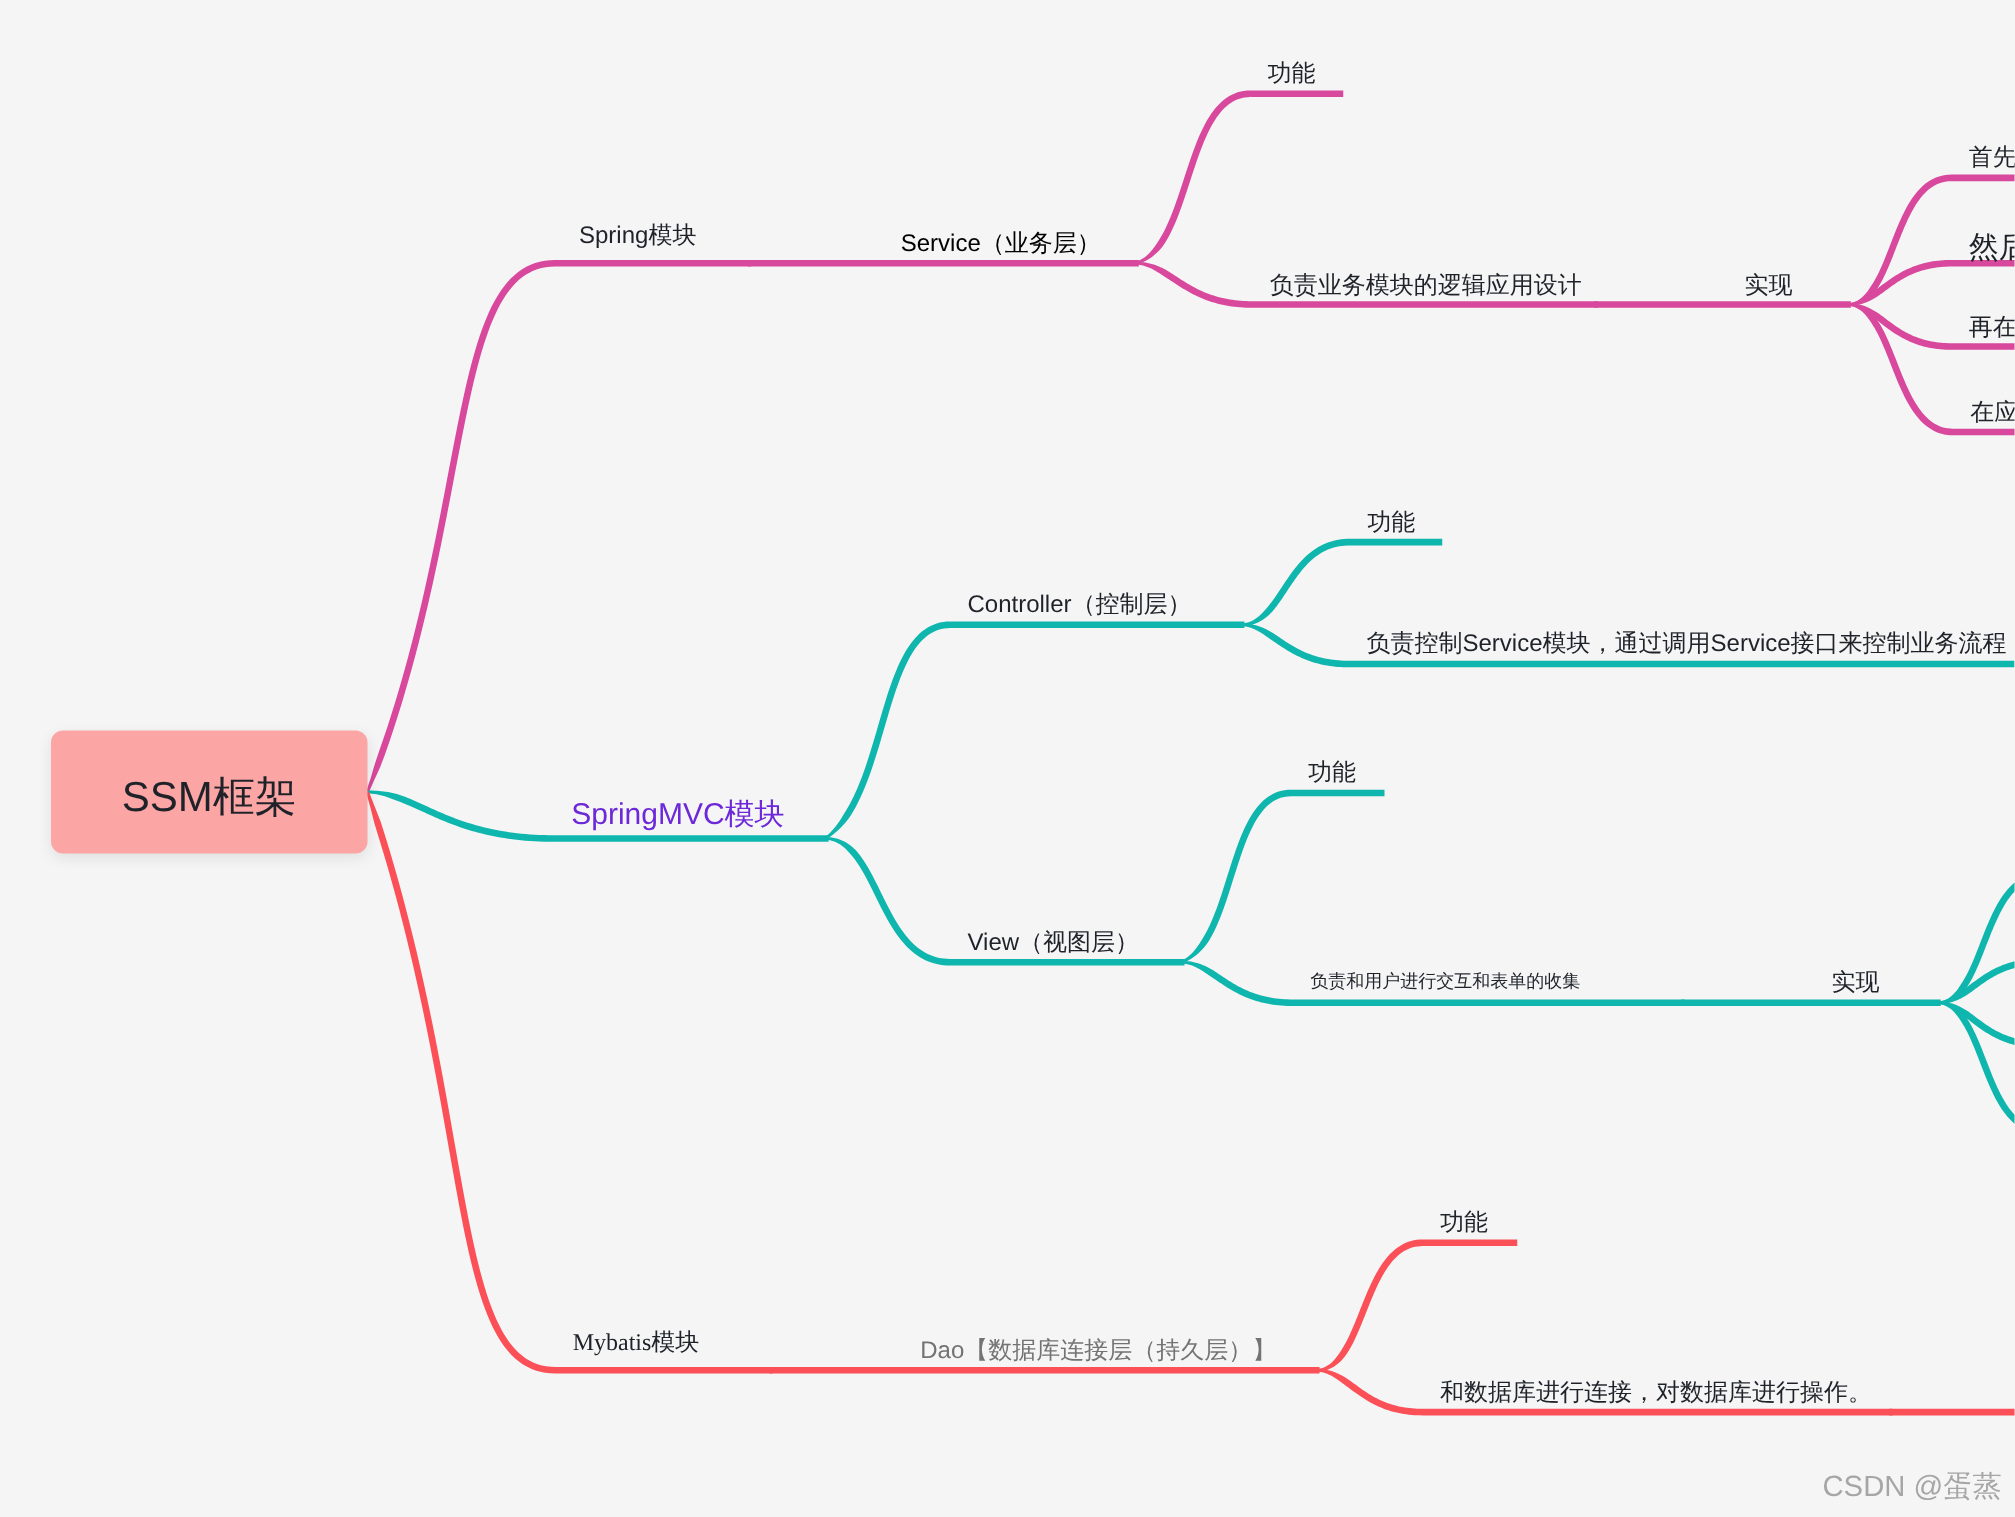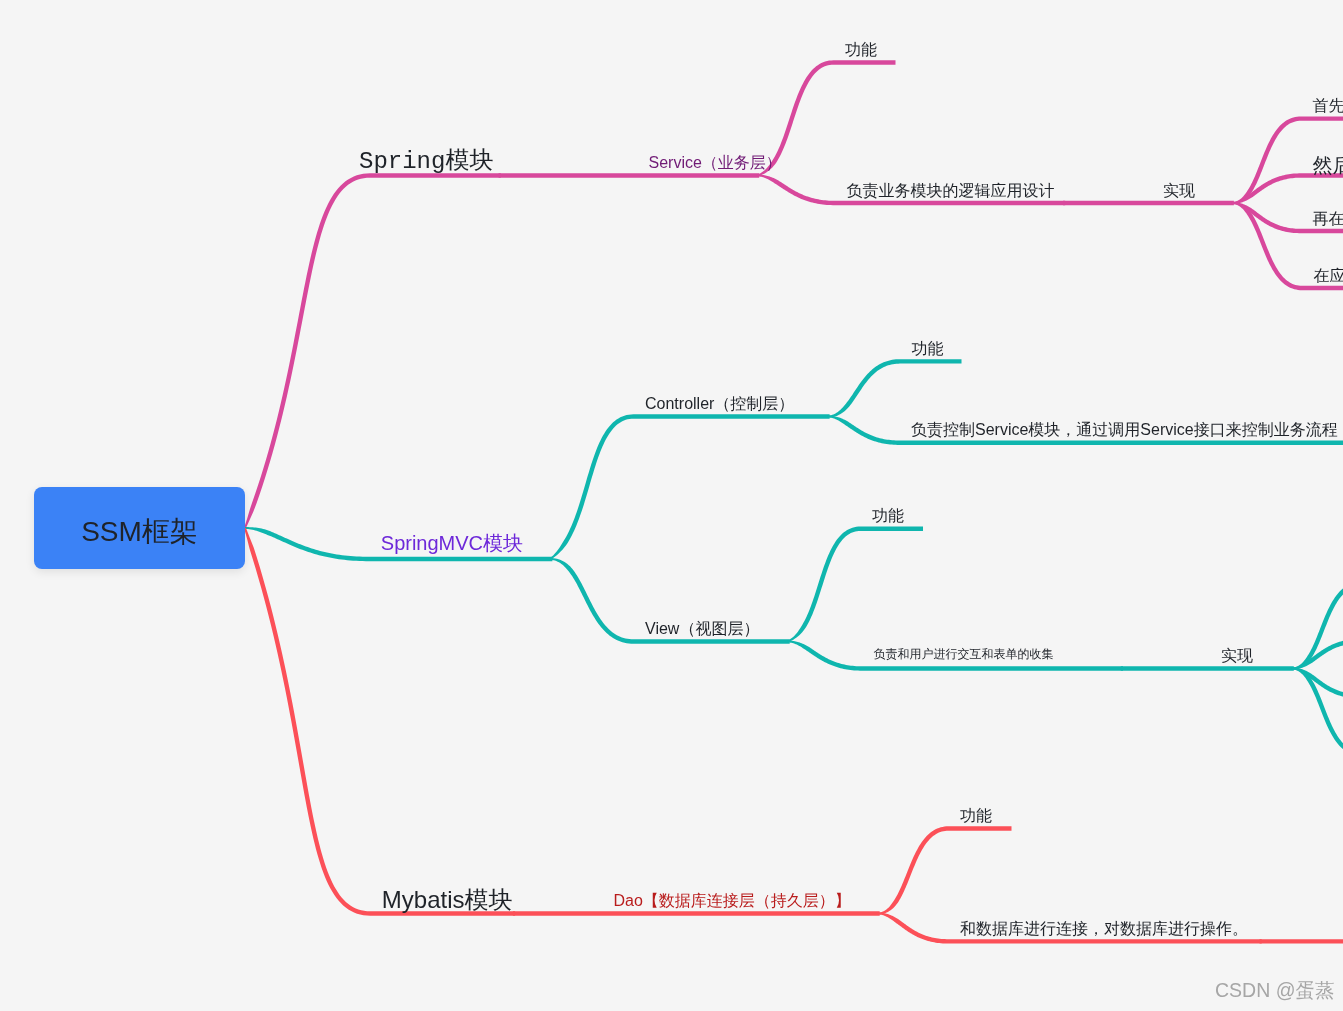--- a/index.html
+++ b/index.html
@@ -48,40 +48,40 @@
         <path d="M1291.60 669.45L1293.02 669.52L1294.38 669.73L1295.69 670.07L1296.93 670.52L1298.11 671.09L1299.25 671.76L1300.33 672.52L1301.36 673.38L1302.35 674.32L1303.31 675.35L1304.24 676.45L1305.14 677.62L1306.02 678.86L1306.90 680.16L1307.77 681.52L1308.65 682.93L1309.52 684.40L1310.38 685.94L1311.22 687.53L1312.04 689.18L1312.86 690.88L1313.66 692.63L1314.45 694.42L1315.23 696.25L1316.01 698.11L1316.77 700.01L1317.54 701.93L1318.30 703.87L1319.06 705.84L1319.83 707.81L1320.60 709.80L1321.37 711.80L1322.15 713.79L1322.93 715.79L1323.73 717.78L1324.54 719.77L1325.37 721.74L1326.21 723.69L1327.07 725.63L1327.95 727.54L1328.85 729.42L1329.78 731.28L1330.73 733.09L1331.71 734.87L1332.73 736.61L1333.78 738.30L1334.86 739.94L1335.98 741.52L1337.14 743.05L1338.35 744.51L1339.60 745.91L1340.91 747.23L1342.26 748.48L1343.67 749.65L1345.13 750.74L1346.65 751.73L1348.24 752.62L1349.88 753.41L1351.58 754.09L1353.34 754.66L1355.17 755.11L1357.05 755.44L1359.00 755.63L1361.00 755.70L1361.00 751.30L1420.00 751.30L1420.00 755.70L1361.00 755.70L1361.00 751.30L1359.29 751.24L1357.65 751.08L1356.07 750.80L1354.55 750.43L1353.07 749.96L1351.65 749.39L1350.28 748.72L1348.94 747.97L1347.64 747.12L1346.39 746.19L1345.16 745.18L1343.97 744.08L1342.81 742.90L1341.69 741.64L1340.59 740.32L1339.53 738.92L1338.49 737.45L1337.48 735.93L1336.50 734.34L1335.54 732.70L1334.61 731.01L1333.69 729.27L1332.80 727.49L1331.93 725.67L1331.08 723.82L1330.24 721.93L1329.42 720.02L1328.61 718.09L1327.81 716.13L1327.02 714.17L1326.24 712.19L1325.47 710.20L1324.70 708.22L1323.93 706.23L1323.17 704.25L1322.40 702.27L1321.63 700.31L1320.86 698.37L1320.08 696.44L1319.29 694.54L1318.48 692.67L1317.67 690.82L1316.84 689.02L1316.00 687.25L1315.13 685.52L1314.25 683.84L1313.34 682.21L1312.40 680.63L1311.42 679.12L1310.39 677.68L1309.30 676.33L1308.16 675.07L1306.98 673.89L1305.76 672.81L1304.50 671.82L1303.20 670.92L1301.87 670.13L1300.51 669.44L1299.11 668.86L1297.68 668.38L1296.22 668.02L1294.72 667.76L1293.18 667.60L1291.60 667.55Z" fill="#0fb6ae"></path>
       </g>
       <g>
         <path d="M244.10 528.31L246.99 538.57L249.58 548.79L252.65 558.75L255.64 568.61L258.50 578.39L261.25 588.09L263.89 597.71L266.42 607.24L268.84 616.67L271.17 626.01L273.40 635.26L275.54 644.41L277.59 653.45L279.56 662.39L281.45 671.23L283.27 679.95L285.02 688.56L286.70 697.05L288.33 705.43L289.89 713.68L291.41 721.81L292.87 729.82L294.30 737.69L295.68 745.43L297.03 753.04L298.35 760.51L299.64 767.84L300.91 775.03L302.16 782.07L303.40 788.96L304.63 795.70L305.85 802.29L307.08 808.72L308.30 814.99L309.54 821.10L310.79 827.04L312.06 832.82L313.35 838.43L314.66 843.87L316.01 849.13L317.39 854.22L318.81 859.12L320.27 863.85L321.79 868.39L323.36 872.74L324.99 876.90L326.68 880.88L328.44 884.65L330.28 888.24L332.20 891.62L334.20 894.80L336.30 897.78L338.49 900.55L340.79 903.10L343.20 905.44L345.72 907.55L348.37 909.43L351.13 911.08L354.02 912.48L357.03 913.63L360.16 914.54L363.42 915.18L366.80 915.57L370.30 915.70L370.30 911.30L515.10 911.30L515.10 915.70L370.30 915.70L370.30 911.30L367.13 911.18L364.09 910.83L361.20 910.26L358.42 909.46L355.77 908.44L353.22 907.20L350.77 905.75L348.42 904.07L346.15 902.17L343.96 900.05L341.86 897.71L339.82 895.15L337.86 892.37L335.97 889.37L334.15 886.15L332.40 882.72L330.70 879.09L329.06 875.24L327.48 871.19L325.95 866.94L324.46 862.50L323.02 857.86L321.63 853.03L320.26 848.01L318.93 842.81L317.63 837.42L316.35 831.86L315.09 826.12L313.85 820.21L312.62 814.13L311.40 807.88L310.18 801.47L308.95 794.90L307.73 788.17L306.49 781.29L305.24 774.26L303.97 767.08L302.68 759.75L301.36 752.27L300.01 744.66L298.63 736.91L297.20 729.03L295.73 721.01L294.22 712.87L292.65 704.60L291.02 696.21L289.33 687.69L287.58 679.06L285.76 670.32L283.86 661.46L281.88 652.49L279.83 643.42L277.68 634.24L275.44 624.97L273.11 615.59L270.68 606.12L268.14 596.56L265.49 586.91L262.73 577.17L259.85 567.35L256.85 557.45L253.68 547.49L249.78 537.65L245.90 527.69Z" fill="#fc5058"></path>
         <path d="M512.90 915.70L513.53 915.70L514.18 915.70L514.85 915.70L515.54 915.70L516.24 915.70L516.95 915.70L517.69 915.70L518.45 915.70L519.22 915.70L520.01 915.70L520.82 915.70L521.66 915.70L522.51 915.70L523.38 915.70L524.28 915.70L525.19 915.70L526.13 915.70L527.09 915.70L528.07 915.70L529.08 915.70L530.11 915.70L531.16 915.70L532.24 915.70L533.34 915.70L534.47 915.70L535.62 915.70L536.80 915.70L538.00 915.70L539.23 915.70L540.49 915.70L541.77 915.70L543.08 915.70L544.42 915.70L545.79 915.70L547.19 915.70L548.62 915.70L550.07 915.70L551.56 915.70L553.07 915.70L554.62 915.70L556.20 915.70L557.81 915.70L559.45 915.70L561.13 915.70L562.83 915.70L564.57 915.70L566.35 915.70L568.16 915.70L570.00 915.70L571.87 915.70L573.79 915.70L575.73 915.70L577.72 915.70L579.73 915.70L581.79 915.70L583.88 915.70L586.01 915.70L588.18 915.70L590.39 915.70L592.63 915.70L594.91 915.70L597.24 915.70L599.60 915.70L602.00 915.70L602.00 911.30L879.70 911.30L879.70 915.70L602.00 915.70L602.00 911.30L599.60 911.30L597.24 911.30L594.91 911.30L592.63 911.30L590.39 911.30L588.18 911.30L586.01 911.30L583.88 911.30L581.79 911.30L579.73 911.30L577.72 911.30L575.73 911.30L573.79 911.30L571.87 911.30L570.00 911.30L568.16 911.30L566.35 911.30L564.57 911.30L562.83 911.30L561.13 911.30L559.45 911.30L557.81 911.30L556.20 911.30L554.62 911.30L553.07 911.30L551.56 911.30L550.07 911.30L548.62 911.30L547.19 911.30L545.79 911.30L544.42 911.30L543.08 911.30L541.77 911.30L540.49 911.30L539.23 911.30L538.00 911.30L536.80 911.30L535.62 911.30L534.47 911.30L533.34 911.30L532.24 911.30L531.16 911.30L530.11 911.30L529.08 911.30L528.07 911.30L527.09 911.30L526.13 911.30L525.19 911.30L524.28 911.30L523.38 911.30L522.51 911.30L521.66 911.30L520.82 911.30L520.01 911.30L519.22 911.30L518.45 911.30L517.69 911.30L516.95 911.30L516.24 911.30L515.54 911.30L514.85 911.30L514.18 911.30L513.53 911.30L512.90 911.30Z" fill="#fc5058"></path>
         <path d="M877.50 914.45L879.10 914.40L880.66 914.25L882.18 913.99L883.67 913.62L885.12 913.15L886.54 912.57L887.93 911.88L889.28 911.09L890.60 910.20L891.88 909.22L893.12 908.13L894.32 906.96L895.47 905.69L896.58 904.34L897.63 902.90L898.63 901.39L899.58 899.81L900.51 898.18L901.42 896.50L902.30 894.77L903.17 893.00L904.01 891.19L904.85 889.35L905.67 887.48L906.48 885.58L907.28 883.65L908.07 881.71L908.86 879.74L909.65 877.77L910.43 875.79L911.22 873.80L912.01 871.81L912.80 869.83L913.60 867.85L914.41 865.88L915.23 863.93L916.06 862.00L916.91 860.09L917.77 858.20L918.64 856.35L919.54 854.53L920.45 852.75L921.39 851.01L922.35 849.32L923.33 847.68L924.34 846.10L925.38 844.57L926.44 843.10L927.54 841.71L928.66 840.38L929.82 839.12L931.00 837.94L932.23 836.84L933.48 835.82L934.77 834.89L936.11 834.04L937.48 833.29L938.89 832.62L940.36 832.05L941.87 831.57L943.43 831.20L945.06 830.92L946.75 830.76L948.50 830.70L948.50 826.30L1011.50 826.30L1011.50 830.70L948.50 830.70L948.50 826.30L946.46 826.37L944.48 826.56L942.55 826.89L940.69 827.33L938.89 827.90L937.15 828.58L935.48 829.37L933.86 830.26L932.30 831.25L930.81 832.33L929.37 833.50L927.98 834.75L926.64 836.07L925.36 837.47L924.12 838.93L922.93 840.46L921.78 842.04L920.67 843.68L919.59 845.37L918.55 847.11L917.54 848.89L916.56 850.70L915.61 852.56L914.68 854.44L913.78 856.35L912.89 858.29L912.03 860.24L911.18 862.21L910.35 864.20L909.53 866.19L908.72 868.19L907.92 870.19L907.13 872.18L906.34 874.17L905.56 876.15L904.78 878.11L903.99 880.05L903.21 881.98L902.42 883.87L901.63 885.73L900.83 887.56L900.02 889.35L899.20 891.10L898.37 892.80L897.52 894.45L896.66 896.05L895.79 897.58L894.90 899.05L894.00 900.46L893.10 901.82L892.21 903.12L891.30 904.36L890.38 905.53L889.43 906.63L888.46 907.66L887.44 908.60L886.39 909.46L885.29 910.23L884.13 910.90L882.93 911.47L881.66 911.93L880.33 912.27L878.95 912.48L877.50 912.55Z" fill="#fc5058"></path>
         <path d="M877.50 914.45L878.50 914.48L879.47 914.55L880.42 914.68L881.35 914.84L882.26 915.05L883.15 915.30L884.02 915.59L884.87 915.91L885.71 916.26L886.53 916.64L887.34 917.05L888.14 917.48L888.93 917.94L889.72 918.42L890.49 918.93L891.27 919.45L892.04 919.99L892.82 920.55L893.59 921.12L894.38 921.70L895.17 922.29L895.96 922.89L896.78 923.50L897.60 924.11L898.44 924.72L899.29 925.34L900.15 925.98L901.02 926.62L901.90 927.27L902.80 927.92L903.71 928.58L904.63 929.24L905.58 929.91L906.53 930.57L907.51 931.23L908.51 931.89L909.53 932.55L910.57 933.20L911.63 933.84L912.71 934.48L913.82 935.11L914.96 935.72L916.12 936.32L917.32 936.91L918.54 937.48L919.79 938.04L921.07 938.58L922.38 939.10L923.73 939.59L925.10 940.07L926.52 940.52L927.97 940.94L929.46 941.34L930.98 941.71L932.54 942.05L934.15 942.37L935.79 942.64L937.47 942.89L939.20 943.10L940.97 943.28L942.78 943.42L944.64 943.52L946.55 943.58L948.50 943.60L948.50 939.20L1261.70 939.20L1261.70 943.60L948.50 943.60L948.50 939.20L946.64 939.18L944.83 939.12L943.07 939.03L941.35 938.90L939.68 938.73L938.06 938.53L936.47 938.30L934.93 938.04L933.43 937.75L931.97 937.43L930.55 937.08L929.16 936.71L927.81 936.31L926.49 935.89L925.20 935.45L923.95 934.99L922.73 934.50L921.53 934.00L920.37 933.48L919.23 932.95L918.11 932.40L917.02 931.83L915.95 931.25L914.91 930.66L913.88 930.06L912.87 929.45L911.89 928.84L910.92 928.21L909.96 927.58L909.02 926.94L908.10 926.30L907.18 925.66L906.28 925.01L905.39 924.37L904.50 923.72L903.63 923.08L902.76 922.44L901.90 921.80L901.04 921.17L900.18 920.55L899.32 919.94L898.46 919.36L897.58 918.79L896.70 918.24L895.82 917.72L894.93 917.21L894.03 916.73L893.13 916.27L892.21 915.83L891.30 915.42L890.37 915.03L889.44 914.67L888.50 914.33L887.55 914.02L886.60 913.74L885.64 913.49L884.66 913.27L883.68 913.08L882.68 912.91L881.68 912.78L880.66 912.68L879.62 912.61L878.57 912.56L877.50 912.55Z" fill="#fc5058"></path>
         <path d="M1259.50 941.40L1259.50 941.40L1259.50 941.40L1259.50 941.40L1259.50 941.40L1259.50 941.40L1259.50 941.40L1259.50 941.40L1259.50 941.40L1259.50 941.40L1259.50 941.40L1259.50 941.40L1259.50 941.40L1259.50 941.40L1259.50 941.40L1259.50 941.40L1259.50 941.40L1259.50 941.40L1259.50 941.40L1259.50 941.40L1259.50 941.40L1259.50 941.40L1259.50 941.40L1259.50 941.40L1259.50 941.40L1259.50 941.40L1259.50 941.40L1259.50 941.40L1259.50 941.40L1259.50 941.40L1259.50 941.40L1259.50 941.40L1259.50 941.40L1259.50 941.40L1259.50 941.40L1259.50 941.40L1259.50 941.40L1259.50 941.40L1259.50 941.40L1259.50 941.40L1259.50 941.40L1259.50 941.40L1259.50 941.40L1259.50 941.40L1259.50 941.40L1259.50 941.40L1259.50 941.40L1259.50 941.40L1259.50 941.40L1259.50 941.40L1259.50 941.40L1259.50 941.40L1259.50 941.40L1259.50 941.40L1259.50 941.40L1259.50 941.40L1259.50 941.40L1259.50 941.40L1259.50 941.40L1259.50 941.40L1259.50 941.40L1259.50 941.40L1259.50 941.40L1259.50 941.40L1259.50 943.60L1259.50 939.20L1352.00 939.20L1352.00 943.60L1259.50 943.60L1259.50 939.20L1259.50 941.40L1259.50 941.40L1259.50 941.40L1259.50 941.40L1259.50 941.40L1259.50 941.40L1259.50 941.40L1259.50 941.40L1259.50 941.40L1259.50 941.40L1259.50 941.40L1259.50 941.40L1259.50 941.40L1259.50 941.40L1259.50 941.40L1259.50 941.40L1259.50 941.40L1259.50 941.40L1259.50 941.40L1259.50 941.40L1259.50 941.40L1259.50 941.40L1259.50 941.40L1259.50 941.40L1259.50 941.40L1259.50 941.40L1259.50 941.40L1259.50 941.40L1259.50 941.40L1259.50 941.40L1259.50 941.40L1259.50 941.40L1259.50 941.40L1259.50 941.40L1259.50 941.40L1259.50 941.40L1259.50 941.40L1259.50 941.40L1259.50 941.40L1259.50 941.40L1259.50 941.40L1259.50 941.40L1259.50 941.40L1259.50 941.40L1259.50 941.40L1259.50 941.40L1259.50 941.40L1259.50 941.40L1259.50 941.40L1259.50 941.40L1259.50 941.40L1259.50 941.40L1259.50 941.40L1259.50 941.40L1259.50 941.40L1259.50 941.40L1259.50 941.40L1259.50 941.40L1259.50 941.40L1259.50 941.40L1259.50 941.40L1259.50 941.40L1259.50 941.40L1259.50 941.40Z" fill="#fc5058"></path>
       </g>
     </svg>
-  <div id="root-node" style="left: 34px; top: 486.5px; width: 211px; height: 82.5px; border-radius: 8px; background: #3b82f6;">
+  <div id="root-node" style="left: 34px; top: 486.5px; width: 211px; height: 82.5px; border-radius: 8px; background: #fca5a5;">
     <span id="root-label" style="font-size: 28px; color: rgb(31, 35, 41); transform: translateY(3.6px);">SSM框架</span>
   </div>
   <svg id="watermark-svg">
       <text id="watermark" x="1215" y="997" font-size="19.5" font-family="&quot;Liberation Sans&quot;,sans-serif" fill="#adaaa7">CSDN @蛋蒸</text>
     </svg>
-<div class="node-label" style="font-size: 24px; left: 359px; top: 149.6px; color: rgb(31, 35, 41); font-family: Liberation Mono, monospace;">Spring模块</div>
-    <div class="node-label" style="font-size: 16px; left: 600.5px; top: 155.08px; color: #701a75; margin-left: 48px;">Service（业务层）</div>
+<div class="node-label" style="font-size: 16px; left: 386px; top: 149.6px; color: rgb(31, 35, 41);">Spring模块</div>
+    <div class="node-label" style="font-size: 16px; left: 600.5px; top: 155.08px; color: #000000;">Service（业务层）</div>
     <div class="node-label" style="font-size: 16px; left: 845px; top: 42.08px; color: rgb(31, 35, 41);">功能</div>
     <div class="node-label" style="font-size: 16px; left: 846.5px; top: 182.58px; color: rgb(31, 35, 41);">负责业务模块的逻辑应用设计</div>
     <div class="node-label" style="font-size: 16px; left: 1163px; top: 182.58px; color: rgb(31, 35, 41);">实现</div>
     <div class="node-label" style="font-size: 16px; left: 1312.5px; top: 98.18px; color: rgb(31, 35, 41);">首先</div>
     <div class="node-label" style="font-size: 20px; left: 1312.5px; top: 155.08px; color: rgb(31, 35, 41);">然后</div>
     <div class="node-label" style="font-size: 16px; left: 1312.5px; top: 210.58px; color: rgb(31, 35, 41);">再在</div>
     <div class="node-label" style="font-size: 16px; left: 1313.5px; top: 267.58px; color: rgb(31, 35, 41);">在应</div>
     <div class="node-label" style="font-size: 20px; left: 380.8px; top: 533.1px; color: #6d28d9;">SpringMVC模块</div>
     <div class="node-label" style="font-size: 16px; left: 645px; top: 396.08px; color: rgb(31, 35, 41);">Controller（控制层）</div>
     <div class="node-label" style="font-size: 16px; left: 911.5px; top: 340.98px; color: rgb(31, 35, 41);">功能</div>
     <div class="node-label" style="font-size: 16px; left: 911px; top: 422.28px; color: rgb(31, 35, 41);">负责控制Service模块，通过调用Service接口来控制业务流程</div>
     <div class="node-label" style="font-size: 16px; left: 645px; top: 621.08px; color: rgb(31, 35, 41);">View（视图层）</div>
     <div class="node-label" style="font-size: 16px; left: 872px; top: 508.28px; color: rgb(31, 35, 41);">功能</div>
     <div class="node-label" style="font-size: 12px; left: 873.5px; top: 648.08px; color: rgb(31, 35, 41);">负责和用户进行交互和表单的收集</div>
     <div class="node-label" style="font-size: 16px; left: 1221px; top: 648.08px; color: rgb(31, 35, 41);">实现</div>
-    <div class="node-label" style="font-size: 24px; left: 381.8px; top: 887.6px; color: rgb(31, 35, 41);">Mybatis模块</div>
-    <div class="node-label" style="font-size: 16px; left: 613.5px; top: 893.08px; color: #b91c1c;">Dao【数据库连接层（持久层）】</div>
+    <div class="node-label" style="font-size: 16px; left: 381.8px; top: 887.6px; color: rgb(31, 35, 41); font-family: Liberation Serif, serif;">Mybatis模块</div>
+    <div class="node-label" style="font-size: 16px; left: 613.5px; top: 893.08px; color: #737373;">Dao【数据库连接层（持久层）】</div>
     <div class="node-label" style="font-size: 16px; left: 960px; top: 808.08px; color: rgb(31, 35, 41);">功能</div>
     <div class="node-label" style="font-size: 16px; left: 960px; top: 920.98px; color: rgb(31, 35, 41);">和数据库进行连接，对数据库进行操作。</div>
   </div>
 
 </body></html>

